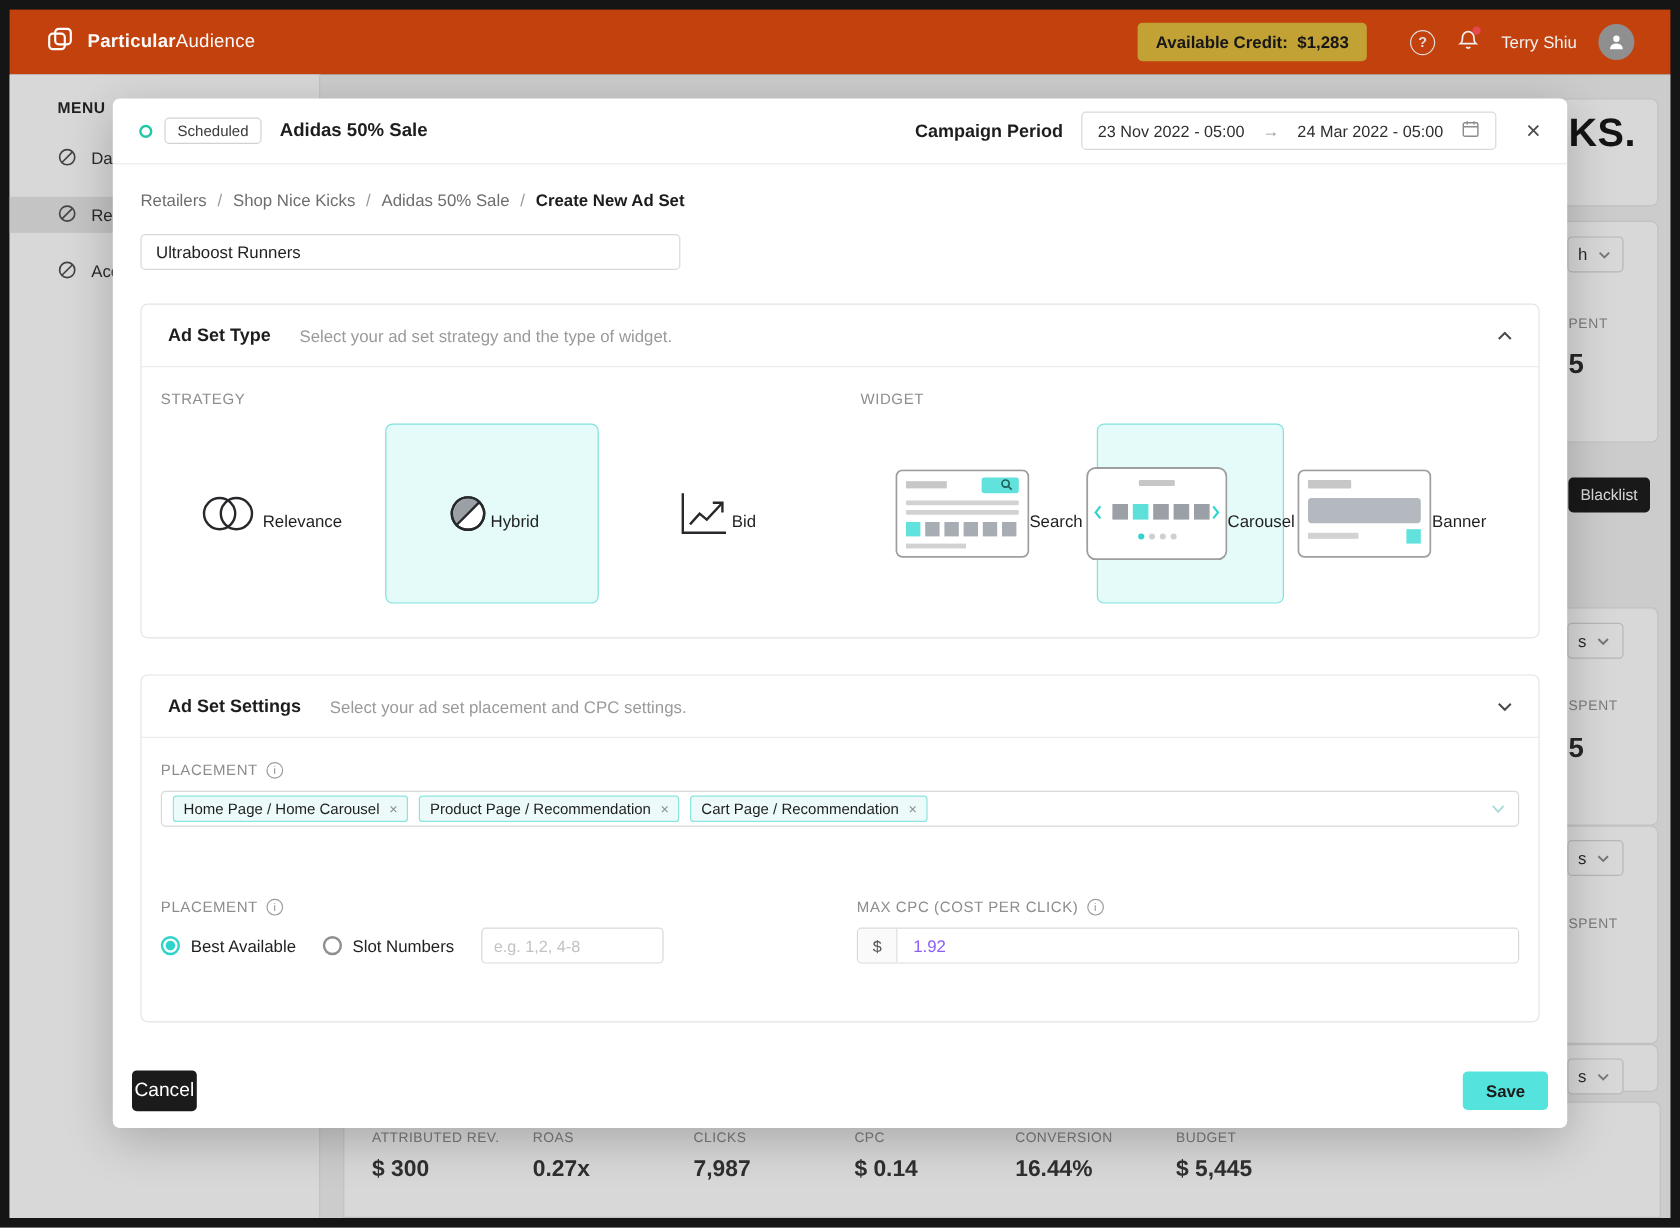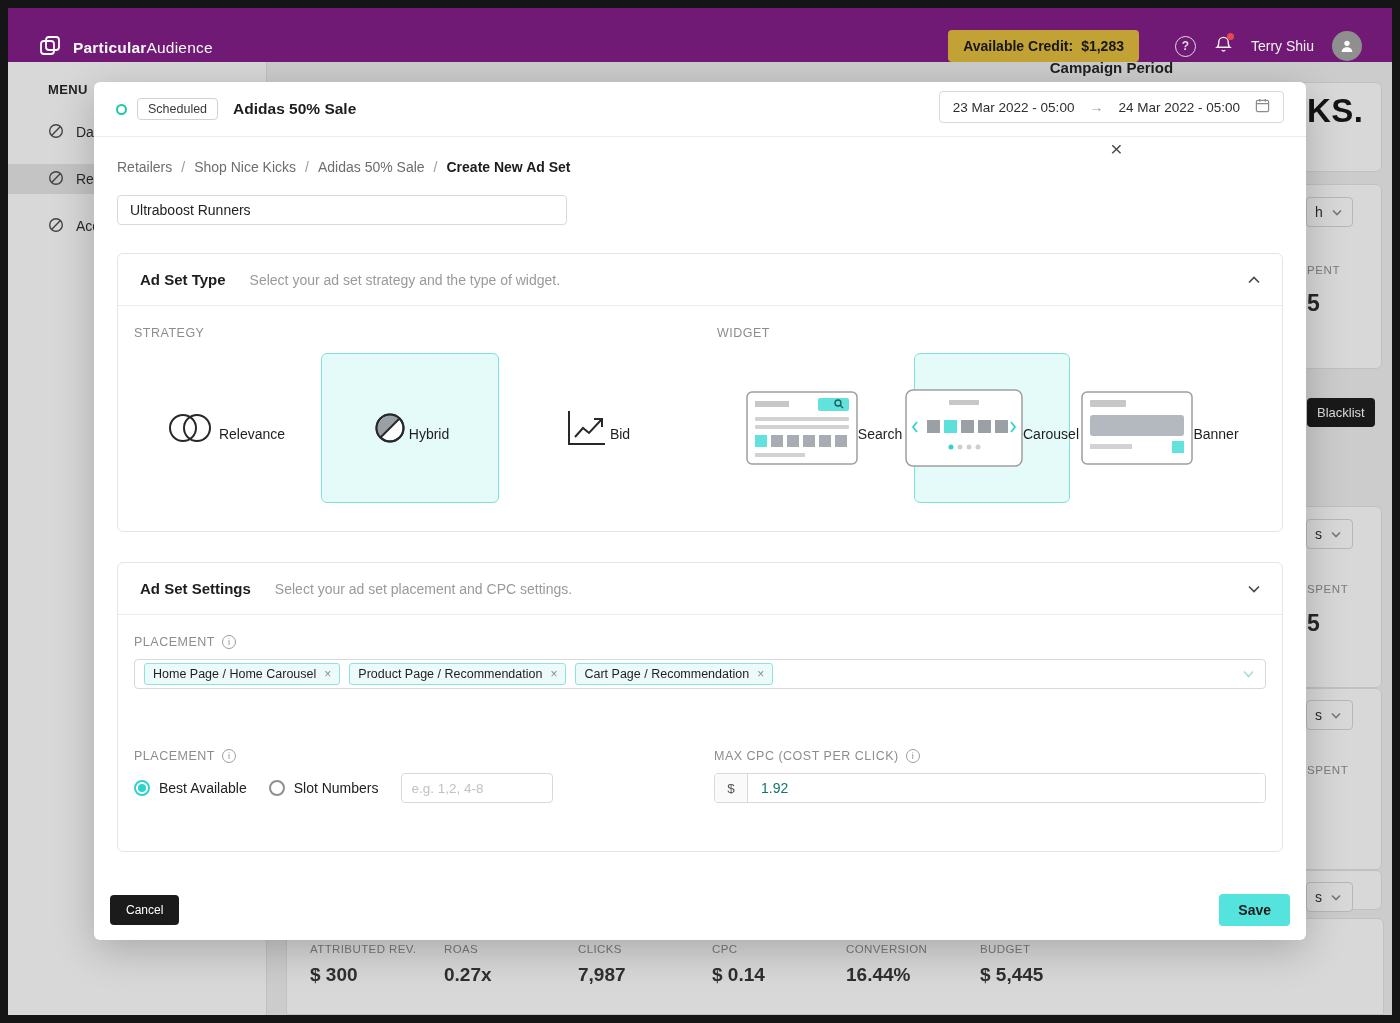--- a/index.html
+++ b/index.html
@@ -1,21 +1,21 @@
 <!DOCTYPE html>
 <html><head>
 <meta charset="utf-8">
 <style>
   * { margin:0; padding:0; box-sizing:border-box; }
   html,body { width:1400px; height:1023px; overflow:hidden; }
   body { font-family:"Liberation Sans","DejaVu Sans",sans-serif; background:#151515; position:relative; }
 
   
-  .topbar { position:absolute; left:8px; top:8px; right:8px; height:54px; background:#701a75;
-            display:flex; align-items:flex-end; padding:0 30px; color:#fff; }
+  .topbar { position:absolute; left:8px; top:8px; right:8px; height:54px; background:#c2410c;
+            display:flex; align-items:center; padding:0 30px; color:#fff; }
   .brand { display:flex; align-items:center; gap:11px; }
   .brand-name { font-size:15.5px; color:#fafafa; letter-spacing:.2px; }
   .brand-bold { font-weight:700; }
   .topbar-right { margin-left:auto; display:flex; align-items:center; gap:18px; }
   .credit-badge { background:#c2a135; color:#171717; font-size:14px; font-weight:700;
                   padding:8px 15px; border-radius:4px; display:flex; gap:8px; margin-right:18px; }
   .icon-btn { background:none; border:none; cursor:pointer; display:flex; align-items:center; position:relative; }
   .help-circle { width:21px; height:21px; border:1.5px solid #dedede; border-radius:50%;
                  color:#dedede; font-size:12px; font-weight:700; display:grid; place-items:center; }
   .notif-dot { position:absolute; top:-2px; right:-1px; width:7px; height:7px; border-radius:50%; background:#e5484d; }
@@ -49,21 +49,21 @@
 
   .overlay { position:absolute; inset:0; background:rgba(40,40,40,.18); }
 
   
   .modal { position:absolute; left:86px; top:20px; width:1212px; height:858px; background:#fff; border-radius:6px;
            box-shadow:0 10px 40px rgba(0,0,0,.22); display:flex; flex-direction:column; }
   .modal-header { height:55px; display:flex; align-items:center; padding:0 22px; border-bottom:1px solid #ececec; flex-shrink:0; }
   .status-dot { width:11px; height:11px; border:2.5px solid #21c8a8; border-radius:50%; margin-right:10px; }
   .status-badge { border:1px solid #d2d2d2; border-radius:4px; font-size:12.5px; color:#3a3a3a; padding:3px 10px; margin-right:15px; background:#fff; }
   .modal-title { font-size:15.5px; font-weight:700; color:#1d1d1d; }
-  .header-right { margin-left:auto; display:flex; align-items:center; gap:15px;flex-direction:column; }
+  .header-right { margin-left:auto; display:flex; align-items:center; gap:15px; }
   .cp-label { font-size:15px; font-weight:700; color:#1d1d1d; }
   .date-range { display:flex; align-items:center; gap:15px; border:1px solid #d9d9d9; border-radius:4px; height:32px;
                 padding:0 13px; font-size:13.5px; color:#2e2e2e; cursor:pointer; background:#fff; }
   .date-arrow { color:#9a9a9a; font-size:14px; }
   .close-btn { font-size:21px; color:#4d4d4d; background:none; border:none; cursor:pointer; margin-left:10px; line-height:1; }
 
   .modal-body { padding:22px 23px 0; flex:1; }
   .breadcrumb { display:flex; gap:9px; font-size:14px; color:#6e6e6e; margin-bottom:20px; }
   .crumb { cursor:pointer; }
   .crumb-current { color:#1c1c1c; font-weight:700; }
@@ -111,24 +111,24 @@
   .radio.on::after { content:""; position:absolute; inset:2px; border-radius:50%; background:#2ed3cb; }
   .radio.off { border:2px solid #8f8f8f; }
   .radio-label { font-size:14px; color:#222; margin-right:22px; cursor:pointer; }
   .slot-input { width:152px; height:30px; border:1px solid #d9d9d9; border-radius:4px; padding:0 10px; font-size:13.5px;
                 color:#222; font-family:inherit; outline:none; }
   .slot-input::placeholder { color:#c2c2c2; }
   .sr-right { flex:1; }
   .cpc-group { display:flex; height:30px; border:1px solid #d9d9d9; border-radius:4px; overflow:hidden; width:552px; background:#fff; }
   .cpc-prefix { width:33px; background:#fafafa; border-right:1px solid #d9d9d9; display:grid; place-items:center;
                 font-size:13.5px; color:#555; }
-  .cpc-input { flex:1; border:none; outline:none; padding:0 13px; font-size:14px; color:#0f766e; font-family:inherit; }
+  .cpc-input { flex:1; border:none; outline:none; padding:0 13px; font-size:14px; color:#8b5cf6; font-family:inherit; }
 
   .modal-footer { display:flex; align-items:center; justify-content:space-between; padding:14px 16px; margin-top:auto; }
-  .btn-cancel { background:#1b1b1b; color:#fff; font-size:12px; padding:8px 16px; border:none; border-radius:4px; cursor:pointer; font-family:inherit; }
+  .btn-cancel { background:#1b1b1b; color:#fff; font-size:16px; padding:8px 2px; border:none; border-radius:4px; cursor:pointer; font-family:inherit; }
   .btn-save { background:#54e3dd; color:#1b1b1b; font-size:14px; font-weight:600; padding:8px 19px; border:none; border-radius:4px; cursor:pointer; font-family:inherit; }
 </style>
 </head>
 <body>
 
 <header class="topbar">
   <div class="brand">
     <span>
       <svg width="24" height="24" viewBox="0 0 24 24" fill="none" stroke="#fff" stroke-width="1.8">
         <rect x="3" y="7" width="13" height="13" rx="3"></rect>
@@ -268,21 +268,21 @@
 
   <section class="modal">
 
     <div class="modal-header">
       <span class="status-dot"></span>
       <span class="status-badge">Scheduled</span>
       <span class="modal-title">Adidas 50% Sale</span>
       <div class="header-right">
         <span class="cp-label">Campaign Period</span>
         <div class="date-range">
-          <span>23 Mar 2022 - 05:00</span>
+          <span>23 Nov 2022 - 05:00</span>
           <span class="date-arrow">→</span>
           <span>24 Mar 2022 - 05:00</span>
           <span>
             <svg width="15" height="15" viewBox="0 0 16 16" fill="none" stroke="#8c8c8c" stroke-width="1.3">
               <rect x="1.5" y="2.5" width="13" height="12" rx="1.5"></rect>
               <path d="M1.5 6h13M5 1v3M11 1v3"></path>
             </svg>
           </span>
         </div>
         <button class="close-btn">×</button>

